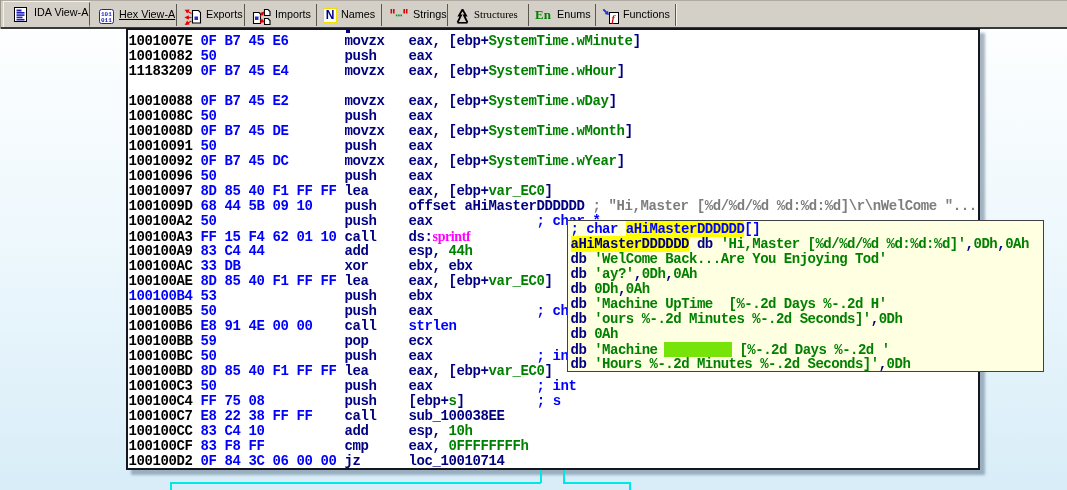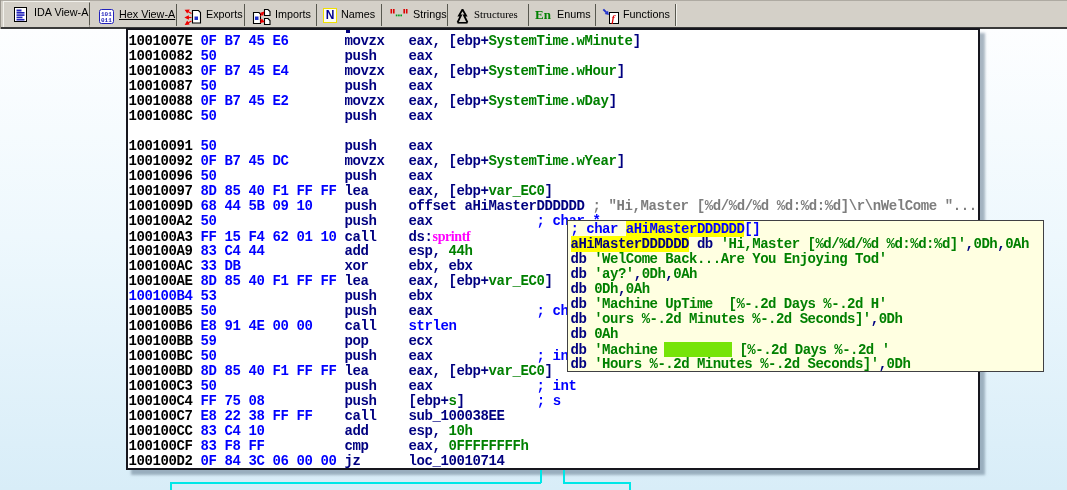--- a/index.html
+++ b/index.html
@@ -173,24 +173,24 @@
   <div class="cy" style="left:563px;top:441px;width:1.5px;height:13px;"></div>
   <div class="cy" style="left:170px;top:453px;width:371px;height:1.5px;"></div>
   <div class="cy" style="left:170px;top:453px;width:1.5px;height:8px;"></div>
   <div class="cy" style="left:563px;top:453px;width:67px;height:1.5px;"></div>
   <div class="cy" style="left:629px;top:453px;width:1.5px;height:8px;"></div>
 </div>
 
 <div id="code">
     <pre style="top:0px"><s class="k">1001007E</s>&nbsp;<s class="b">0F B7 45 E6&nbsp;&nbsp;&nbsp;&nbsp;&nbsp;&nbsp;&nbsp;</s>movzx&nbsp;&nbsp;&nbsp;eax, [ebp+<s class="g">SystemTime.wMinute</s>]</pre>
     <pre style="top:15px"><s class="k">10010082</s>&nbsp;<s class="b">50&nbsp;&nbsp;&nbsp;&nbsp;&nbsp;&nbsp;&nbsp;&nbsp;&nbsp;&nbsp;&nbsp;&nbsp;&nbsp;&nbsp;&nbsp;&nbsp;</s>push&nbsp;&nbsp;&nbsp;&nbsp;eax</pre>
-    <pre style="top:30px"><s class="k">10010083</s>&nbsp;<s class="b">0F B7 45 E4&nbsp;&nbsp;&nbsp;&nbsp;&nbsp;&nbsp;&nbsp;</s>movzx&nbsp;&nbsp;&nbsp;eax, [ebp+<s class="g">SystemTime.wHour</s>]</pre>
-    <pre style="top:45px"><s class="k">10010087</s>&nbsp;<s class="b">50&nbsp;&nbsp;&nbsp;&nbsp;&nbsp;&nbsp;&nbsp;&nbsp;&nbsp;&nbsp;&nbsp;&nbsp;&nbsp;&nbsp;&nbsp;&nbsp;</s>push&nbsp;&nbsp;&nbsp;&nbsp;eax</pre>
+    <pre style="top:30px"><s class="k">11183209</s>&nbsp;<s class="b">0F B7 45 E4&nbsp;&nbsp;&nbsp;&nbsp;&nbsp;&nbsp;&nbsp;</s>movzx&nbsp;&nbsp;&nbsp;eax, [ebp+<s class="g">SystemTime.wHour</s>]</pre>
     <pre style="top:60px"><s class="k">10010088</s>&nbsp;<s class="b">0F B7 45 E2&nbsp;&nbsp;&nbsp;&nbsp;&nbsp;&nbsp;&nbsp;</s>movzx&nbsp;&nbsp;&nbsp;eax, [ebp+<s class="g">SystemTime.wDay</s>]</pre>
     <pre style="top:75px"><s class="k">1001008C</s>&nbsp;<s class="b">50&nbsp;&nbsp;&nbsp;&nbsp;&nbsp;&nbsp;&nbsp;&nbsp;&nbsp;&nbsp;&nbsp;&nbsp;&nbsp;&nbsp;&nbsp;&nbsp;</s>push&nbsp;&nbsp;&nbsp;&nbsp;eax</pre>
+    <pre style="top:90px"><s class="k">1001008D</s>&nbsp;<s class="b">0F B7 45 DE&nbsp;&nbsp;&nbsp;&nbsp;&nbsp;&nbsp;&nbsp;</s>movzx&nbsp;&nbsp;&nbsp;eax, [ebp+<s class="g">SystemTime.wMonth</s>]</pre>
     <pre style="top:105px"><s class="k">10010091</s>&nbsp;<s class="b">50&nbsp;&nbsp;&nbsp;&nbsp;&nbsp;&nbsp;&nbsp;&nbsp;&nbsp;&nbsp;&nbsp;&nbsp;&nbsp;&nbsp;&nbsp;&nbsp;</s>push&nbsp;&nbsp;&nbsp;&nbsp;eax</pre>
     <pre style="top:120px"><s class="k">10010092</s>&nbsp;<s class="b">0F B7 45 DC&nbsp;&nbsp;&nbsp;&nbsp;&nbsp;&nbsp;&nbsp;</s>movzx&nbsp;&nbsp;&nbsp;eax, [ebp+<s class="g">SystemTime.wYear</s>]</pre>
     <pre style="top:135px"><s class="k">10010096</s>&nbsp;<s class="b">50&nbsp;&nbsp;&nbsp;&nbsp;&nbsp;&nbsp;&nbsp;&nbsp;&nbsp;&nbsp;&nbsp;&nbsp;&nbsp;&nbsp;&nbsp;&nbsp;</s>push&nbsp;&nbsp;&nbsp;&nbsp;eax</pre>
     <pre style="top:150px"><s class="k">10010097</s>&nbsp;<s class="b">8D 85 40 F1 FF FF&nbsp;</s>lea&nbsp;&nbsp;&nbsp;&nbsp;&nbsp;eax, [ebp+<s class="g">var_EC0</s>]</pre>
     <pre style="top:165px"><s class="k">1001009D</s>&nbsp;<s class="b">68 44 5B 09 10&nbsp;&nbsp;&nbsp;&nbsp;</s>push&nbsp;&nbsp;&nbsp;&nbsp;offset aHiMasterDDDDDD <s class="y">; "Hi,Master [%d/%d/%d %d:%d:%d]\r\nWelCome "...</s></pre>
     <pre style="top:180px"><s class="k">100100A2</s>&nbsp;<s class="b">50&nbsp;&nbsp;&nbsp;&nbsp;&nbsp;&nbsp;&nbsp;&nbsp;&nbsp;&nbsp;&nbsp;&nbsp;&nbsp;&nbsp;&nbsp;&nbsp;</s>push&nbsp;&nbsp;&nbsp;&nbsp;eax&nbsp;&nbsp;&nbsp;&nbsp;&nbsp;&nbsp;&nbsp;&nbsp;&nbsp;&nbsp;&nbsp;&nbsp;&nbsp;<s class="c">; char *</s></pre>
     <pre style="top:195px"><s class="k">100100A3</s>&nbsp;<s class="b">FF 15 F4 62 01 10&nbsp;</s>call&nbsp;&nbsp;&nbsp;&nbsp;ds:<s class="m">sprintf</s></pre>
     <pre style="top:210px"><s class="k">100100A9</s>&nbsp;<s class="b">83 C4 44&nbsp;&nbsp;&nbsp;&nbsp;&nbsp;&nbsp;&nbsp;&nbsp;&nbsp;&nbsp;</s>add&nbsp;&nbsp;&nbsp;&nbsp;&nbsp;esp, <s class="g">44h</s></pre>
     <pre style="top:225px"><s class="k">100100AC</s>&nbsp;<s class="b">33 DB&nbsp;&nbsp;&nbsp;&nbsp;&nbsp;&nbsp;&nbsp;&nbsp;&nbsp;&nbsp;&nbsp;&nbsp;&nbsp;</s>xor&nbsp;&nbsp;&nbsp;&nbsp;&nbsp;ebx, ebx</pre>
     <pre style="top:240px"><s class="k">100100AE</s>&nbsp;<s class="b">8D 85 40 F1 FF FF&nbsp;</s>lea&nbsp;&nbsp;&nbsp;&nbsp;&nbsp;eax, [ebp+<s class="g">var_EC0</s>]</pre>

